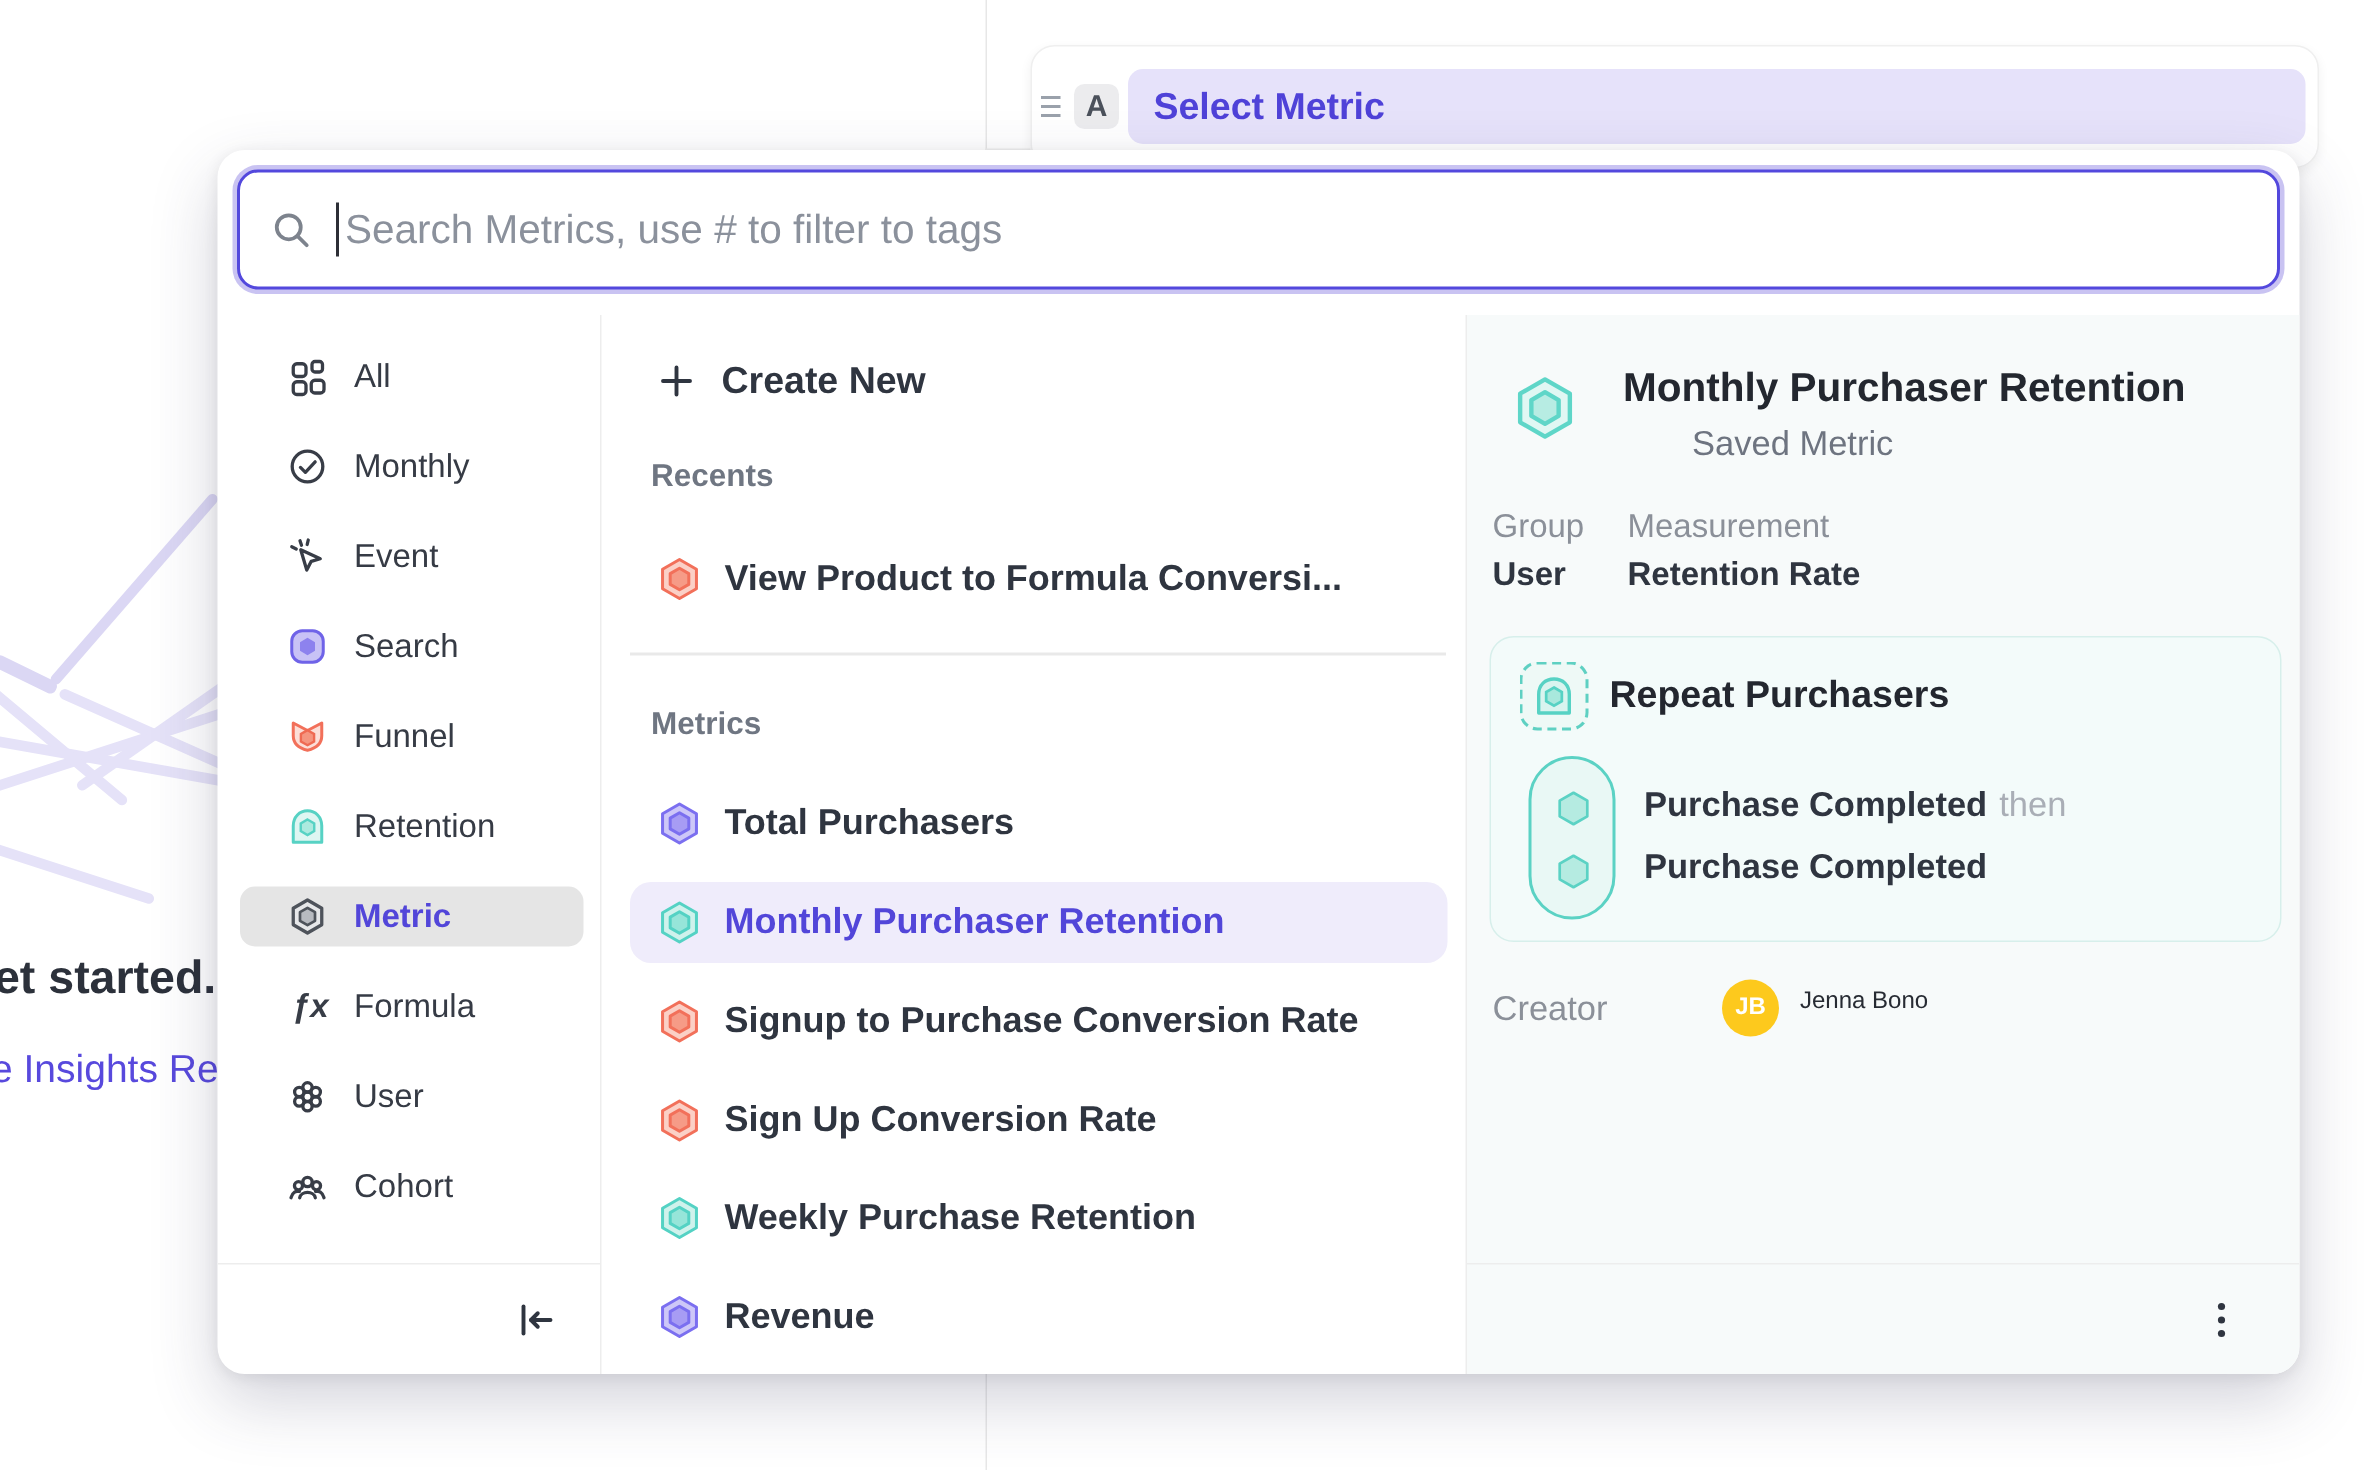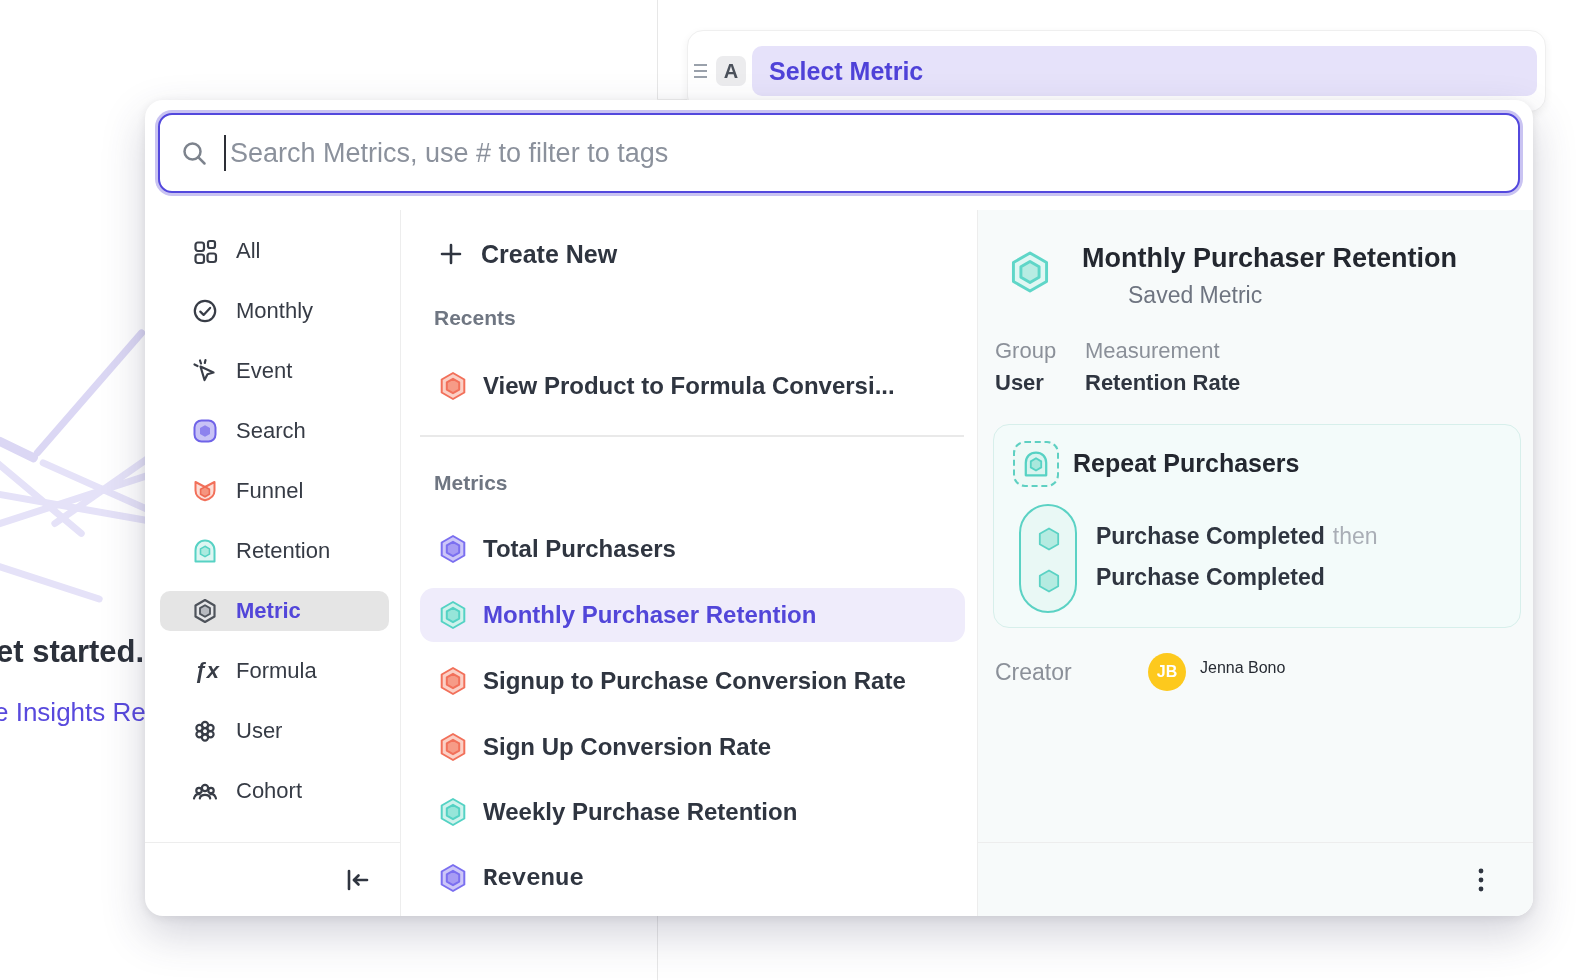--- a/index.html
+++ b/index.html
@@ -326,21 +326,21 @@
           </svg>
           <span class="lbl">Sign Up Conversion Rate</span>
         </div>
         <div class="m-item" style="top:575px;">
           <svg class="hex c-teal" viewBox="0 0 30 30">
             <polygon class="hx-outer" points="15,2 26.3,8.5 26.3,21.5 15,28 3.7,21.5 3.7,8.5"></polygon>
             <polygon class="hx-inner" points="15,7.8 21.2,11.4 21.2,18.6 15,22.2 8.8,18.6 8.8,11.4"></polygon>
           </svg>
           <span class="lbl">Weekly Purchase Retention</span>
         </div>
-        <div class="m-item" style="top:641px;font-family:Liberation Mono, monospace;">
+        <div class="m-item" style="top:641px;">
           <svg class="hex c-purple" viewBox="0 0 30 30">
             <polygon class="hx-outer" points="15,2 26.3,8.5 26.3,21.5 15,28 3.7,21.5 3.7,8.5"></polygon>
             <polygon class="hx-inner" points="15,7.8 21.2,11.4 21.2,18.6 15,22.2 8.8,18.6 8.8,11.4"></polygon>
           </svg>
           <span class="lbl">Revenue</span>
         </div>
       </div>
 
       <div class="detail">
         <svg class="hex big c-teal-big d-hex" viewBox="0 0 30 30">

